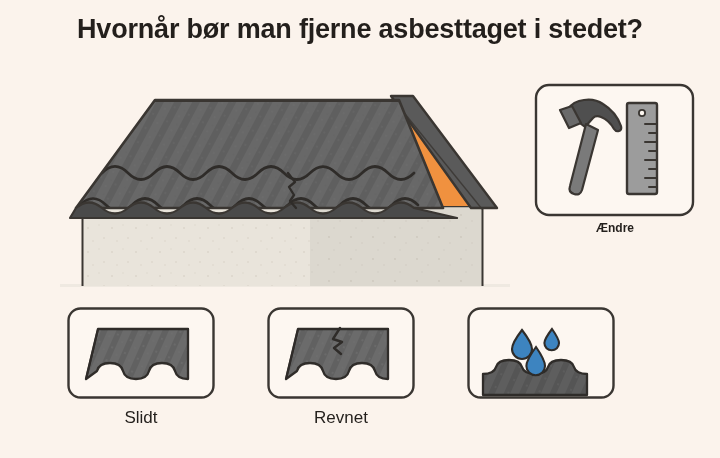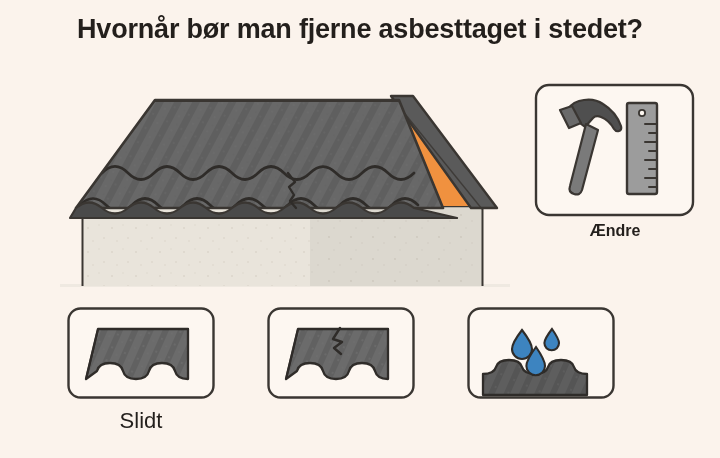--- a/index.html
+++ b/index.html
@@ -22,31 +22,31 @@
     font-size:27px;
     font-weight:bold;
     color:#231F1C;
     letter-spacing:-0.2px;
     white-space:nowrap;
   }
   .house-wrap { position:absolute; left:60px; top:78px; width:450px; height:215px; }
   .tool-card { position:absolute; left:533px; top:82px; width:163px; height:136px; }
   .tool-label {
     position:absolute; left:520px; top:221px; width:190px;
-    text-align:center; font-size:16px; font-weight:bold; color:#231F1C;
+    text-align:center; font-size:12px; font-weight:bold; color:#231F1C;
     line-height:1.22;
   }
   .cards { position:absolute; left:0; top:306px; width:720px; height:140px; }
   .card { position:absolute; top:0; width:150px; height:94px; }
   .card-1 { left:66px; }
   .card-2 { left:266px; }
   .card-3 { left:466px; }
   .card-label {
     position:absolute; top:102px; width:150px; text-align:center;
-    font-size:22px; font-weight:normal; color:#231F1C;
+    font-size:17px; font-weight:normal; color:#231F1C;
   }
   .cl-1 { left:66px; }
   .cl-2 { left:266px; }
   .cl-3 { left:466px; }
   svg { display:block; overflow:visible; }
 </style>
 </head>
 <body style="background: rgb(251, 243, 236);">
 
 <div id="infographic">
@@ -192,20 +192,21 @@
           </pattern>
         </defs>
         <rect x="2.5" y="2.5" width="145" height="89" rx="12" ry="12" fill="#FDF7F1" stroke="#3A3632" stroke-width="2.4"></rect>
         <g>
           <path d="M32,23 L122,23 L122,73 q-11,0 -13,-8 q-2,-8 -13,-8 q-11,0 -13,8 q-2,8 -13,8 q-11,0 -13,-8 q-2,-8 -13,-8 q-11,0 -13,8 L20,73 Z" fill="url(#panel2)" stroke="#2F2C29" stroke-width="2.3" stroke-linejoin="round"></path>
           <path d="M32,23 L20,73" fill="none" stroke="#2F2C29" stroke-width="2" opacity="0.85"></path>
           <path d="M74,22 l-7,11 l9,3 l-8,6 l7,6" fill="none" stroke="#2F2C29" stroke-width="2.4" stroke-linecap="round" stroke-linejoin="round"></path>
         </g>
       </svg>
     </div>
+    <div class="card-label cl-2">Revnet</div>
 
     <div class="card card-3">
       <svg width="150" height="94" viewBox="0 0 150 94">
         <defs>
           <pattern id="panel3" width="14" height="14" patternUnits="userSpaceOnUse" patternTransform="rotate(24)">
             <rect width="14" height="14" fill="#5E5E5E"></rect>
             <rect width="6" height="14" fill="#555555"></rect>
             <circle cx="4" cy="6" r="0.7" fill="#7B7B7B" opacity="0.5"></circle>
           </pattern>
         </defs>

